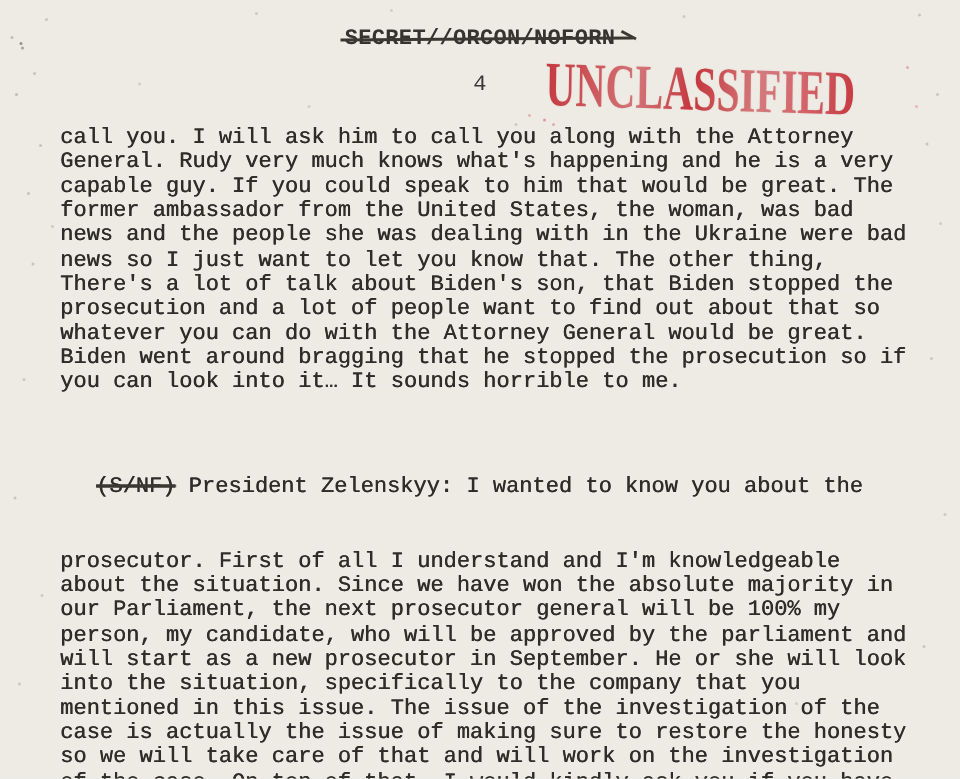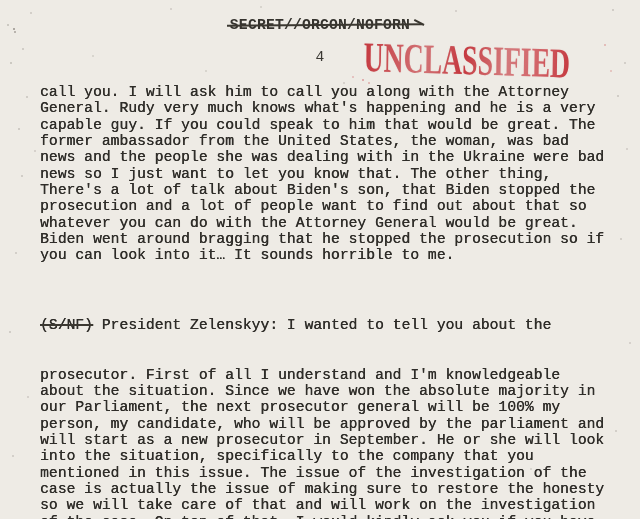--- a/index.html
+++ b/index.html
@@ -108,20 +108,21 @@
     color:var(--ink);
     text-shadow:.3px 0 0 currentColor;
   }
   .para{white-space:pre;margin:0;}
   .para2{margin-top:21px;}
   .p2-first-line{white-space:pre;}
   .strike-marking{
     text-decoration:line-through;
     text-decoration-thickness:2.2px;
     text-decoration-color:#3b3831;
+    margin-left:24px;
   }
   .speaker-underline{
     text-decoration-thickness:1.4px;
     text-underline-offset:2px;
   }
 </style>
 </head>
 <body>
 
 <div class="sheet">
@@ -149,21 +150,21 @@
 former ambassador from the United States, the woman, was bad
 news and the people she was dealing with in the Ukraine were bad
 news so I just want to let you know that. The other thing,
 There's a lot of talk about Biden's son, that Biden stopped the
 prosecution and a lot of people want to find out about that so
 whatever you can do with the Attorney General would be great.
 Biden went around bragging that he stopped the prosecution so if
 you can look into it… It sounds horrible to me.</div>
 
     <div class="para para2">
-      <div class="p2-first-line"><span class="strike-marking">(S/NF)</span><span> </span><span class="speaker-underline">President Zelenskyy</span><span>: I wanted to tell you about the</span></div>
+      <div class="p2-first-line"><span class="strike-marking">(S/NF)</span><span> </span><span class="speaker-underline">President Zelenskyy</span><span>: I wanted to know you about the</span></div>
       <div>prosecutor. First of all I understand and I'm knowledgeable
 about the situation. Since we have won the absolute majority in
 our Parliament, the next prosecutor general will be 100% my
 person, my candidate, who will be approved by the parliament and
 will start as a new prosecutor in September. He or she will look
 into the situation, specifically to the company that you
 mentioned in this issue. The issue of the investigation of the
 case is actually the issue of making sure to restore the honesty
 so we will take care of that and will work on the investigation
 of the case. On top of that, I would kindly ask you if you have

